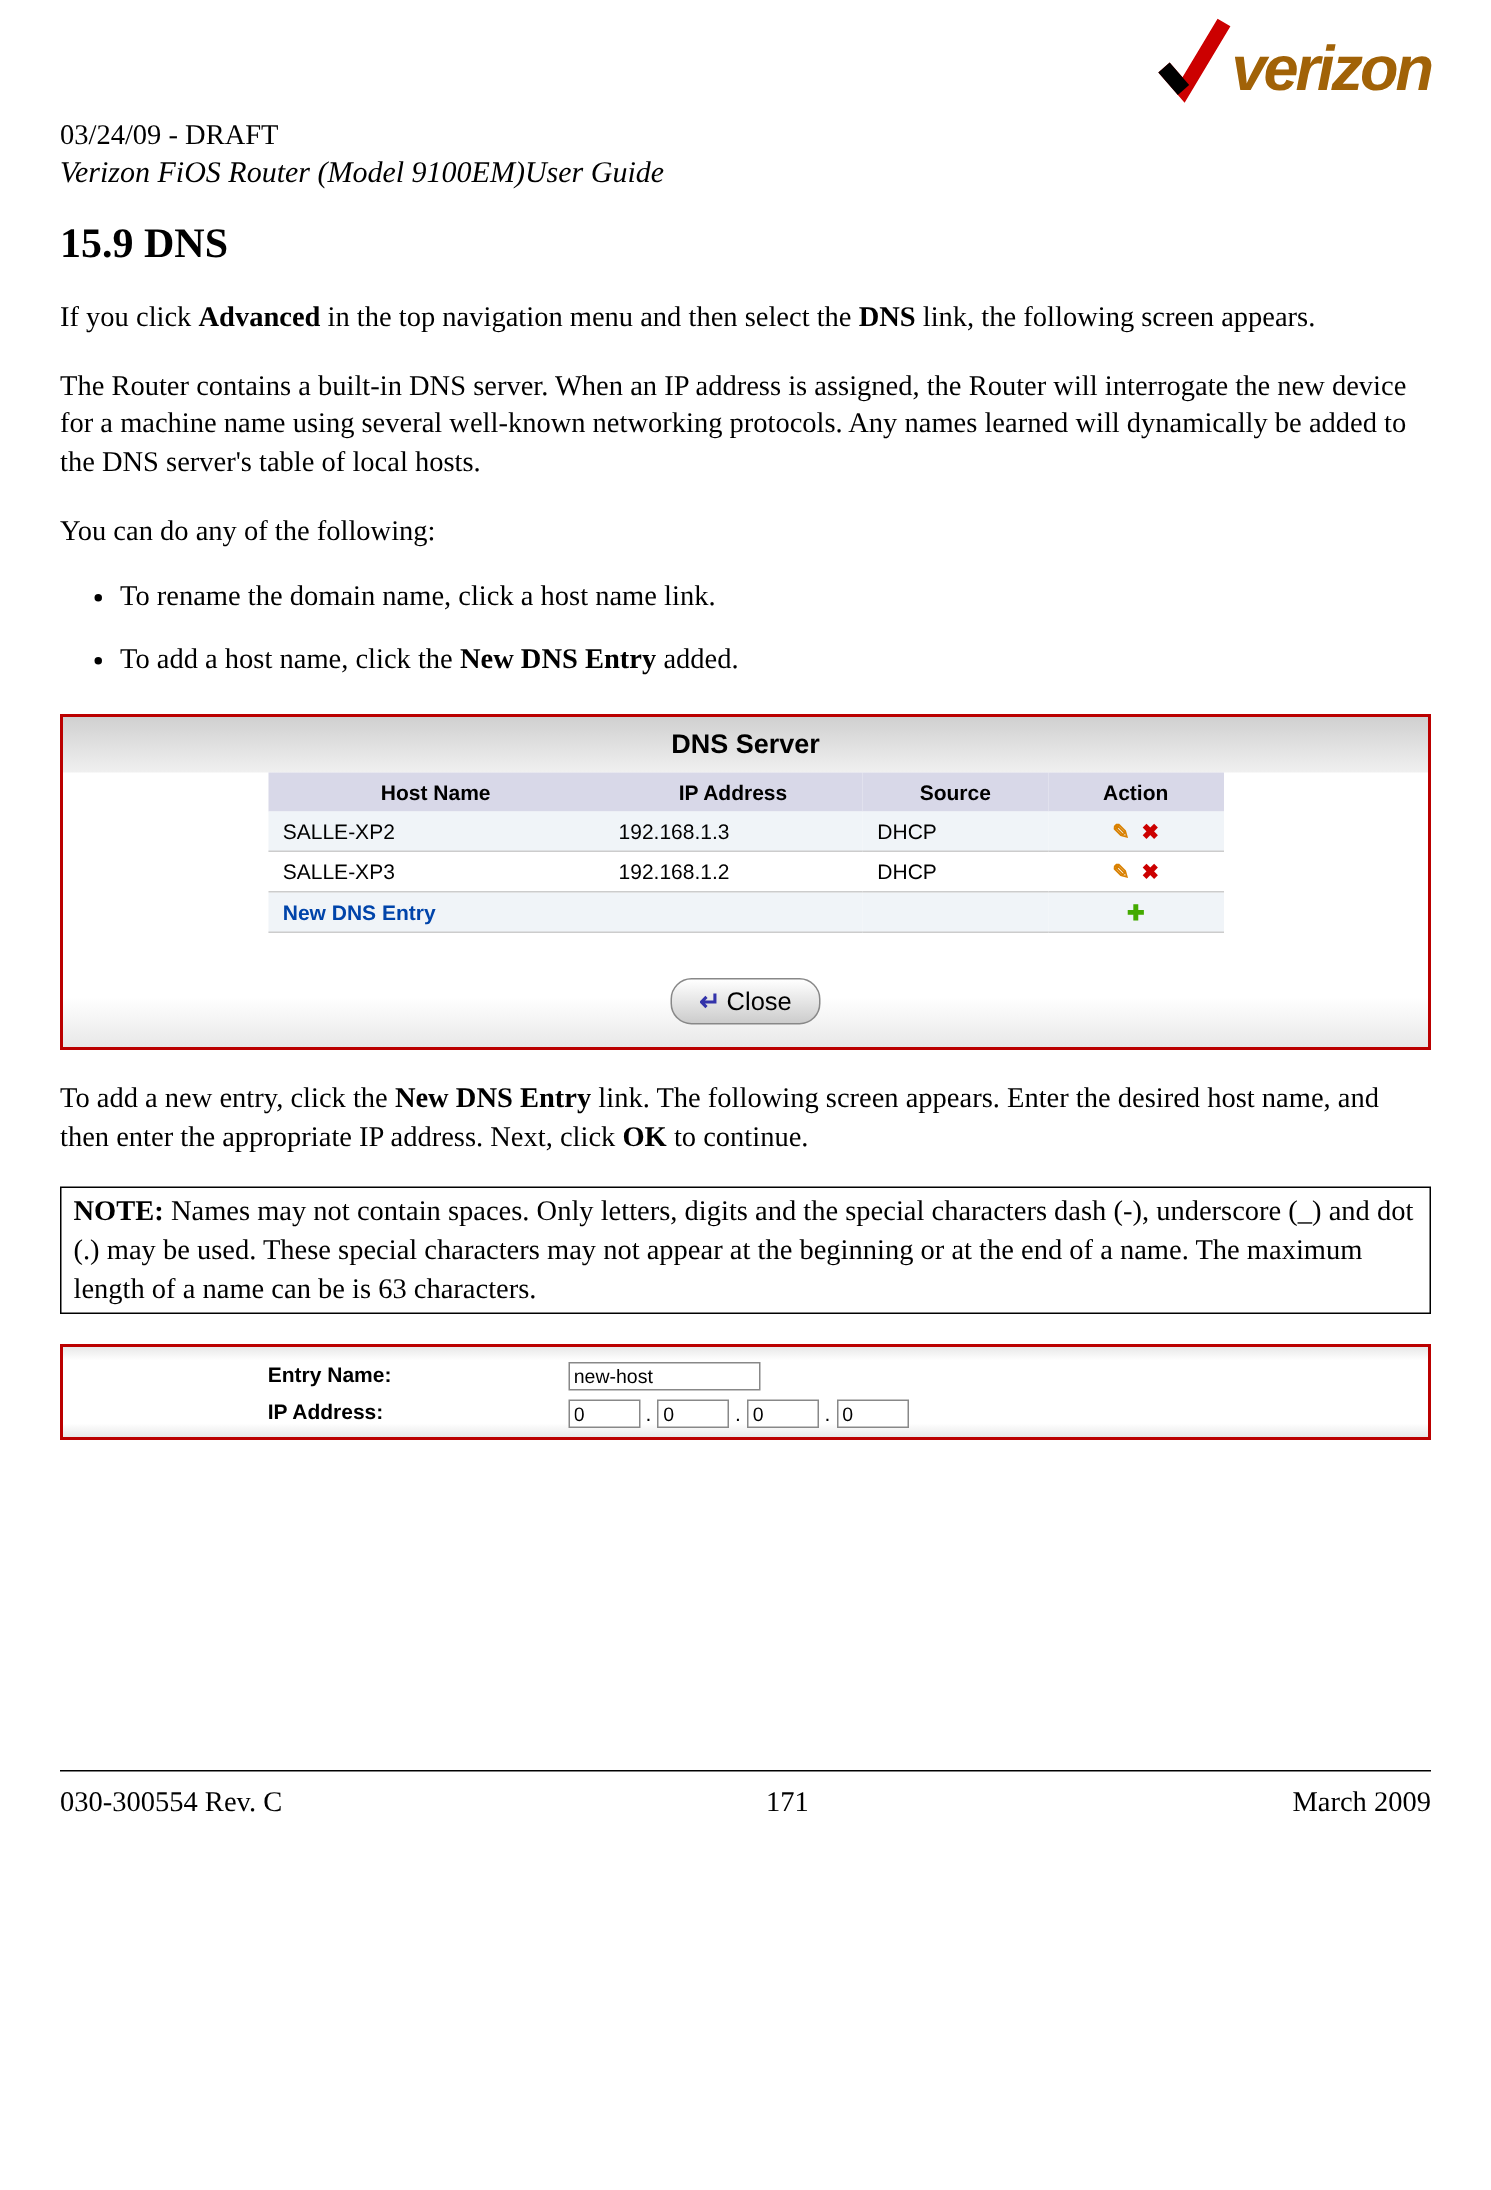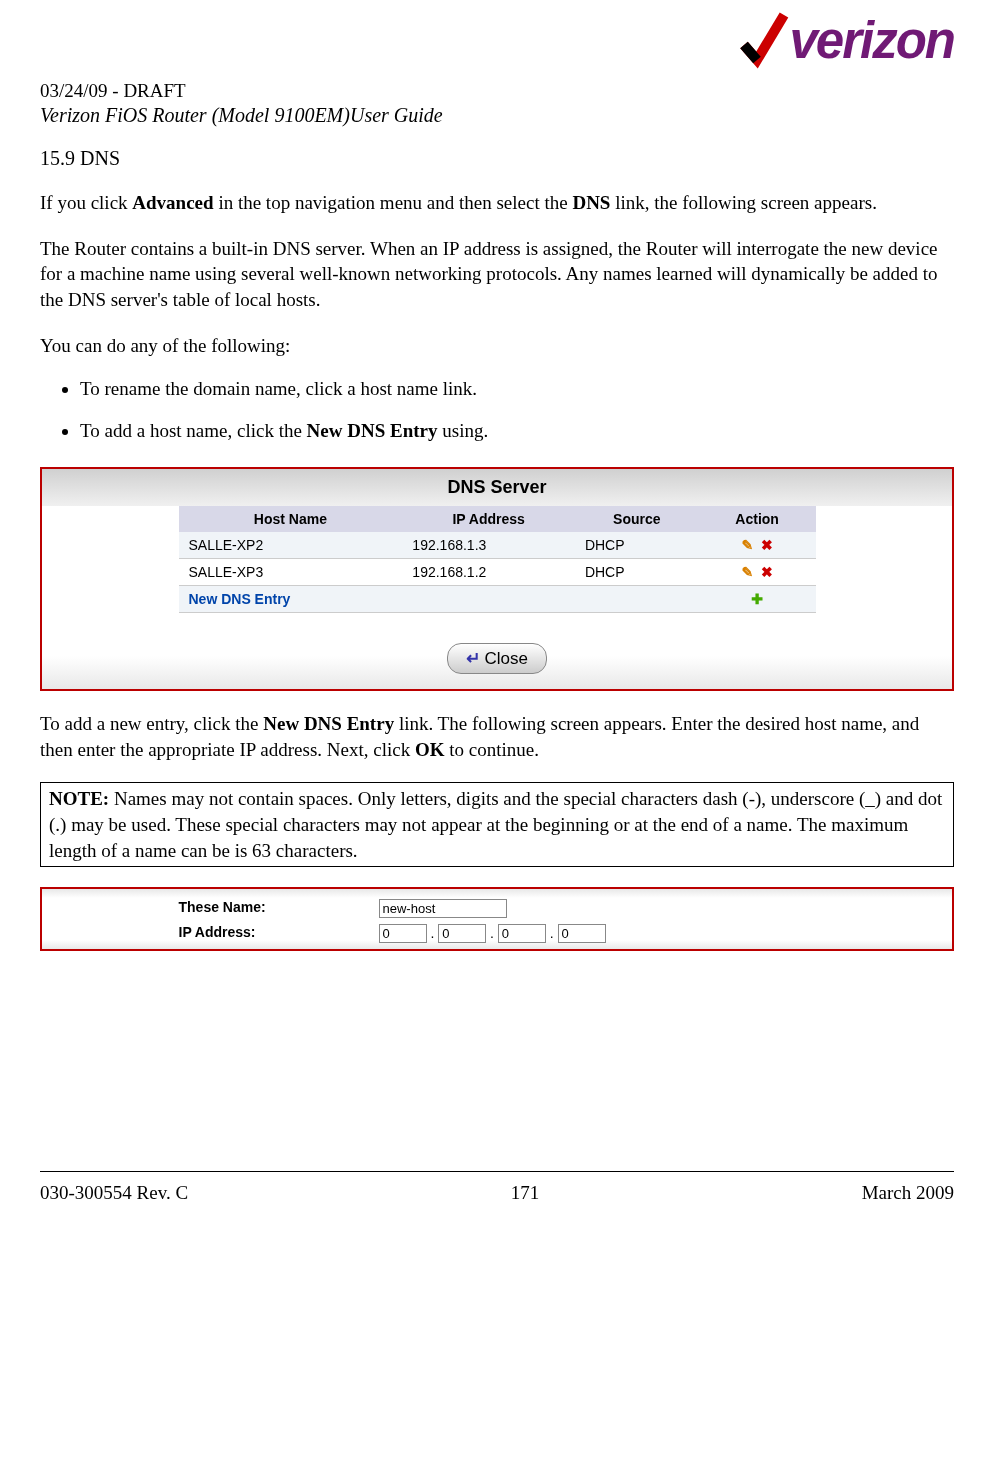--- a/index.html
+++ b/index.html
@@ -20,39 +20,39 @@
       display: flex;
       align-items: flex-end;
     }
     .logo-v {
       position: relative;
       width: 50px;
       height: 60px;
     }
     .logo-text {
       font-family: Arial, sans-serif;
-      font-size: 51px;
+      font-size: 42px;
       font-weight: bold;
       font-style: italic;
-      color: #701a75;
+      color: #a16207;
       letter-spacing: -2px;
     }
     .draft-line {
       font-size: 19px;
       margin-bottom: 2px;
     }
     .header-row {
       display: flex;
       font-style: italic;
       font-size: 20px;
       margin-bottom: 8px;
     }
     h2 {
-      font-size: 20px;
-      font-weight: normal;
+      font-size: 28px;
+      font-weight: bold;
       margin: 20px 0 20px 0;
     }
     p {
       margin: 0 0 20px 0;
       line-height: 1.35;
     }
     ul {
       margin: 0 0 25px 0;
       padding-left: 40px;
     }
@@ -216,21 +216,21 @@
   <span>If you click </span><b>Advanced</b><span> in the top navigation menu and then select the </span><b>DNS</b><span> link, the following screen appears.</span>
 </p>
 
 <p>The Router contains a built-in DNS server. When an IP address is assigned, the Router will interrogate the new device for a machine name using several well-known networking protocols. Any names learned will dynamically be added to the DNS server's table of local hosts.</p>
 
 <p>You can do any of the following:</p>
 
 <ul>
   <li>To rename the domain name, click a host name link.</li>
   <li>
-    <span>To add a host name, click the </span><b>New DNS Entry</b><span> using.</span>
+    <span>To add a host name, click the </span><b>New DNS Entry</b><span> added.</span>
   </li>
 </ul>
 
 <div class="screenshot">
   <div class="ss-title">DNS Server</div>
   <table class="dns-table">
     <tbody>
         <tr>
       <th>Host Name</th>
       <th>IP Address</th>
@@ -274,21 +274,21 @@
   <span>To add a new entry, click the </span><b>New DNS Entry</b><span> link. The following screen appears. Enter the desired host name, and then enter the appropriate IP address. Next, click </span><b>OK</b><span> to continue.</span>
 </p>
 
 <div class="note-box">
   <b>NOTE:</b><span> Names may not contain spaces. Only letters, digits and the special characters dash (-), underscore (_) and dot (.) may be used. These special characters may not appear at the beginning or at the end of a name. The maximum length of a name can be is 63 characters.</span>
 </div>
 
 <div class="screenshot">
   <div class="dns-entry-form">
     <div class="form-row">
-      <span class="form-label">These Name:</span>
+      <span class="form-label">Entry Name:</span>
       <input class="form-input host-input" value="new-host" style="">
     </div>
     <div class="form-row">
       <span class="form-label">IP Address:</span>
       <span>
         <input class="form-input ip-input" value="0" style=""> .
         <input class="form-input ip-input" value="0" style=""> .
         <input class="form-input ip-input" value="0" style=""> .
         <input class="form-input ip-input" value="0" style="">
       </span>

